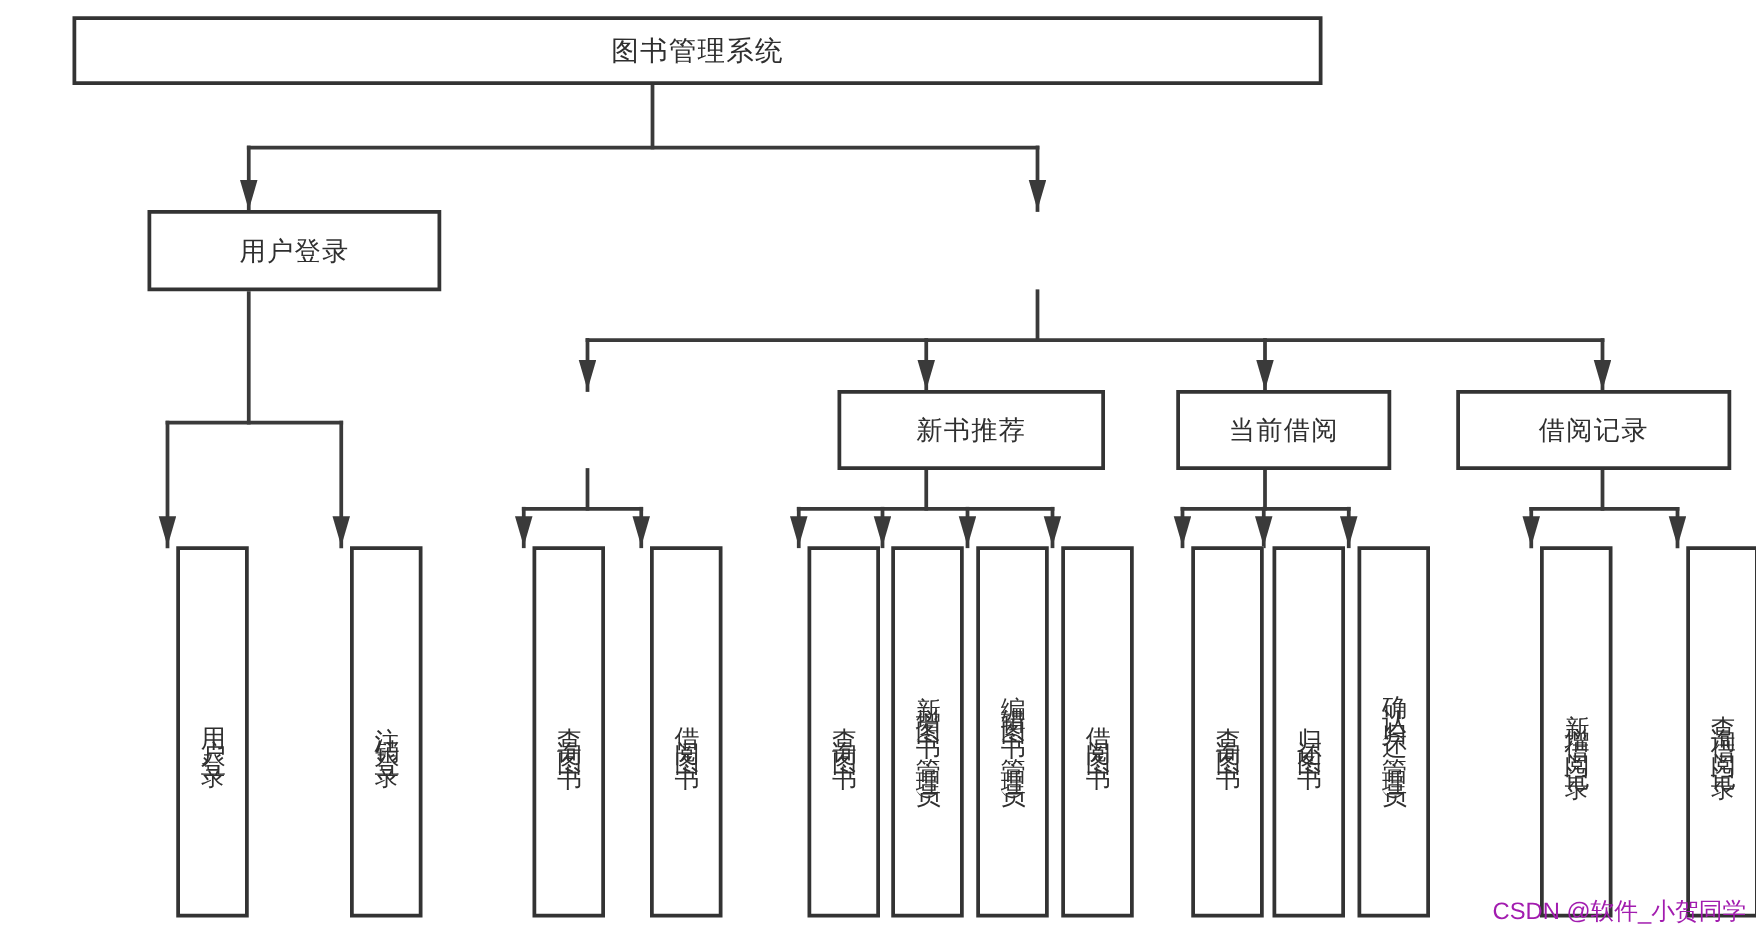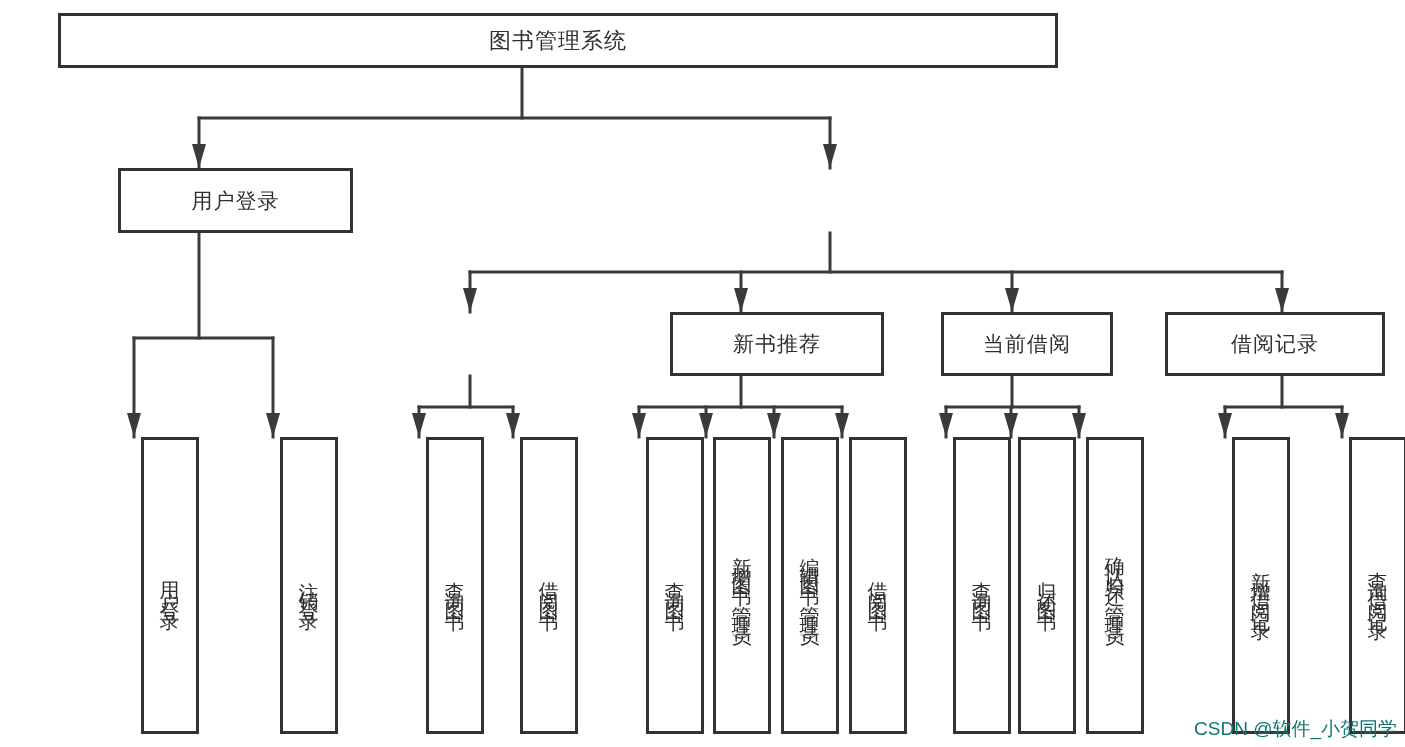--- a/index.html
+++ b/index.html
@@ -35,21 +35,21 @@
     writing-mode: vertical-rl;
     font-size: 20px;
     letter-spacing: 10px;
     line-height: 1;
   }
   .watermark {
     position: absolute;
     right: 8px;
     bottom: 5px;
     font-size: 19px;
-    color: #0f766e;
+    color: #a21caf;
     z-index: 5;
     pointer-events: none;
     white-space: nowrap;
   }
 </style>
 </head>
 <body>
 
 <div class="stage">
 

